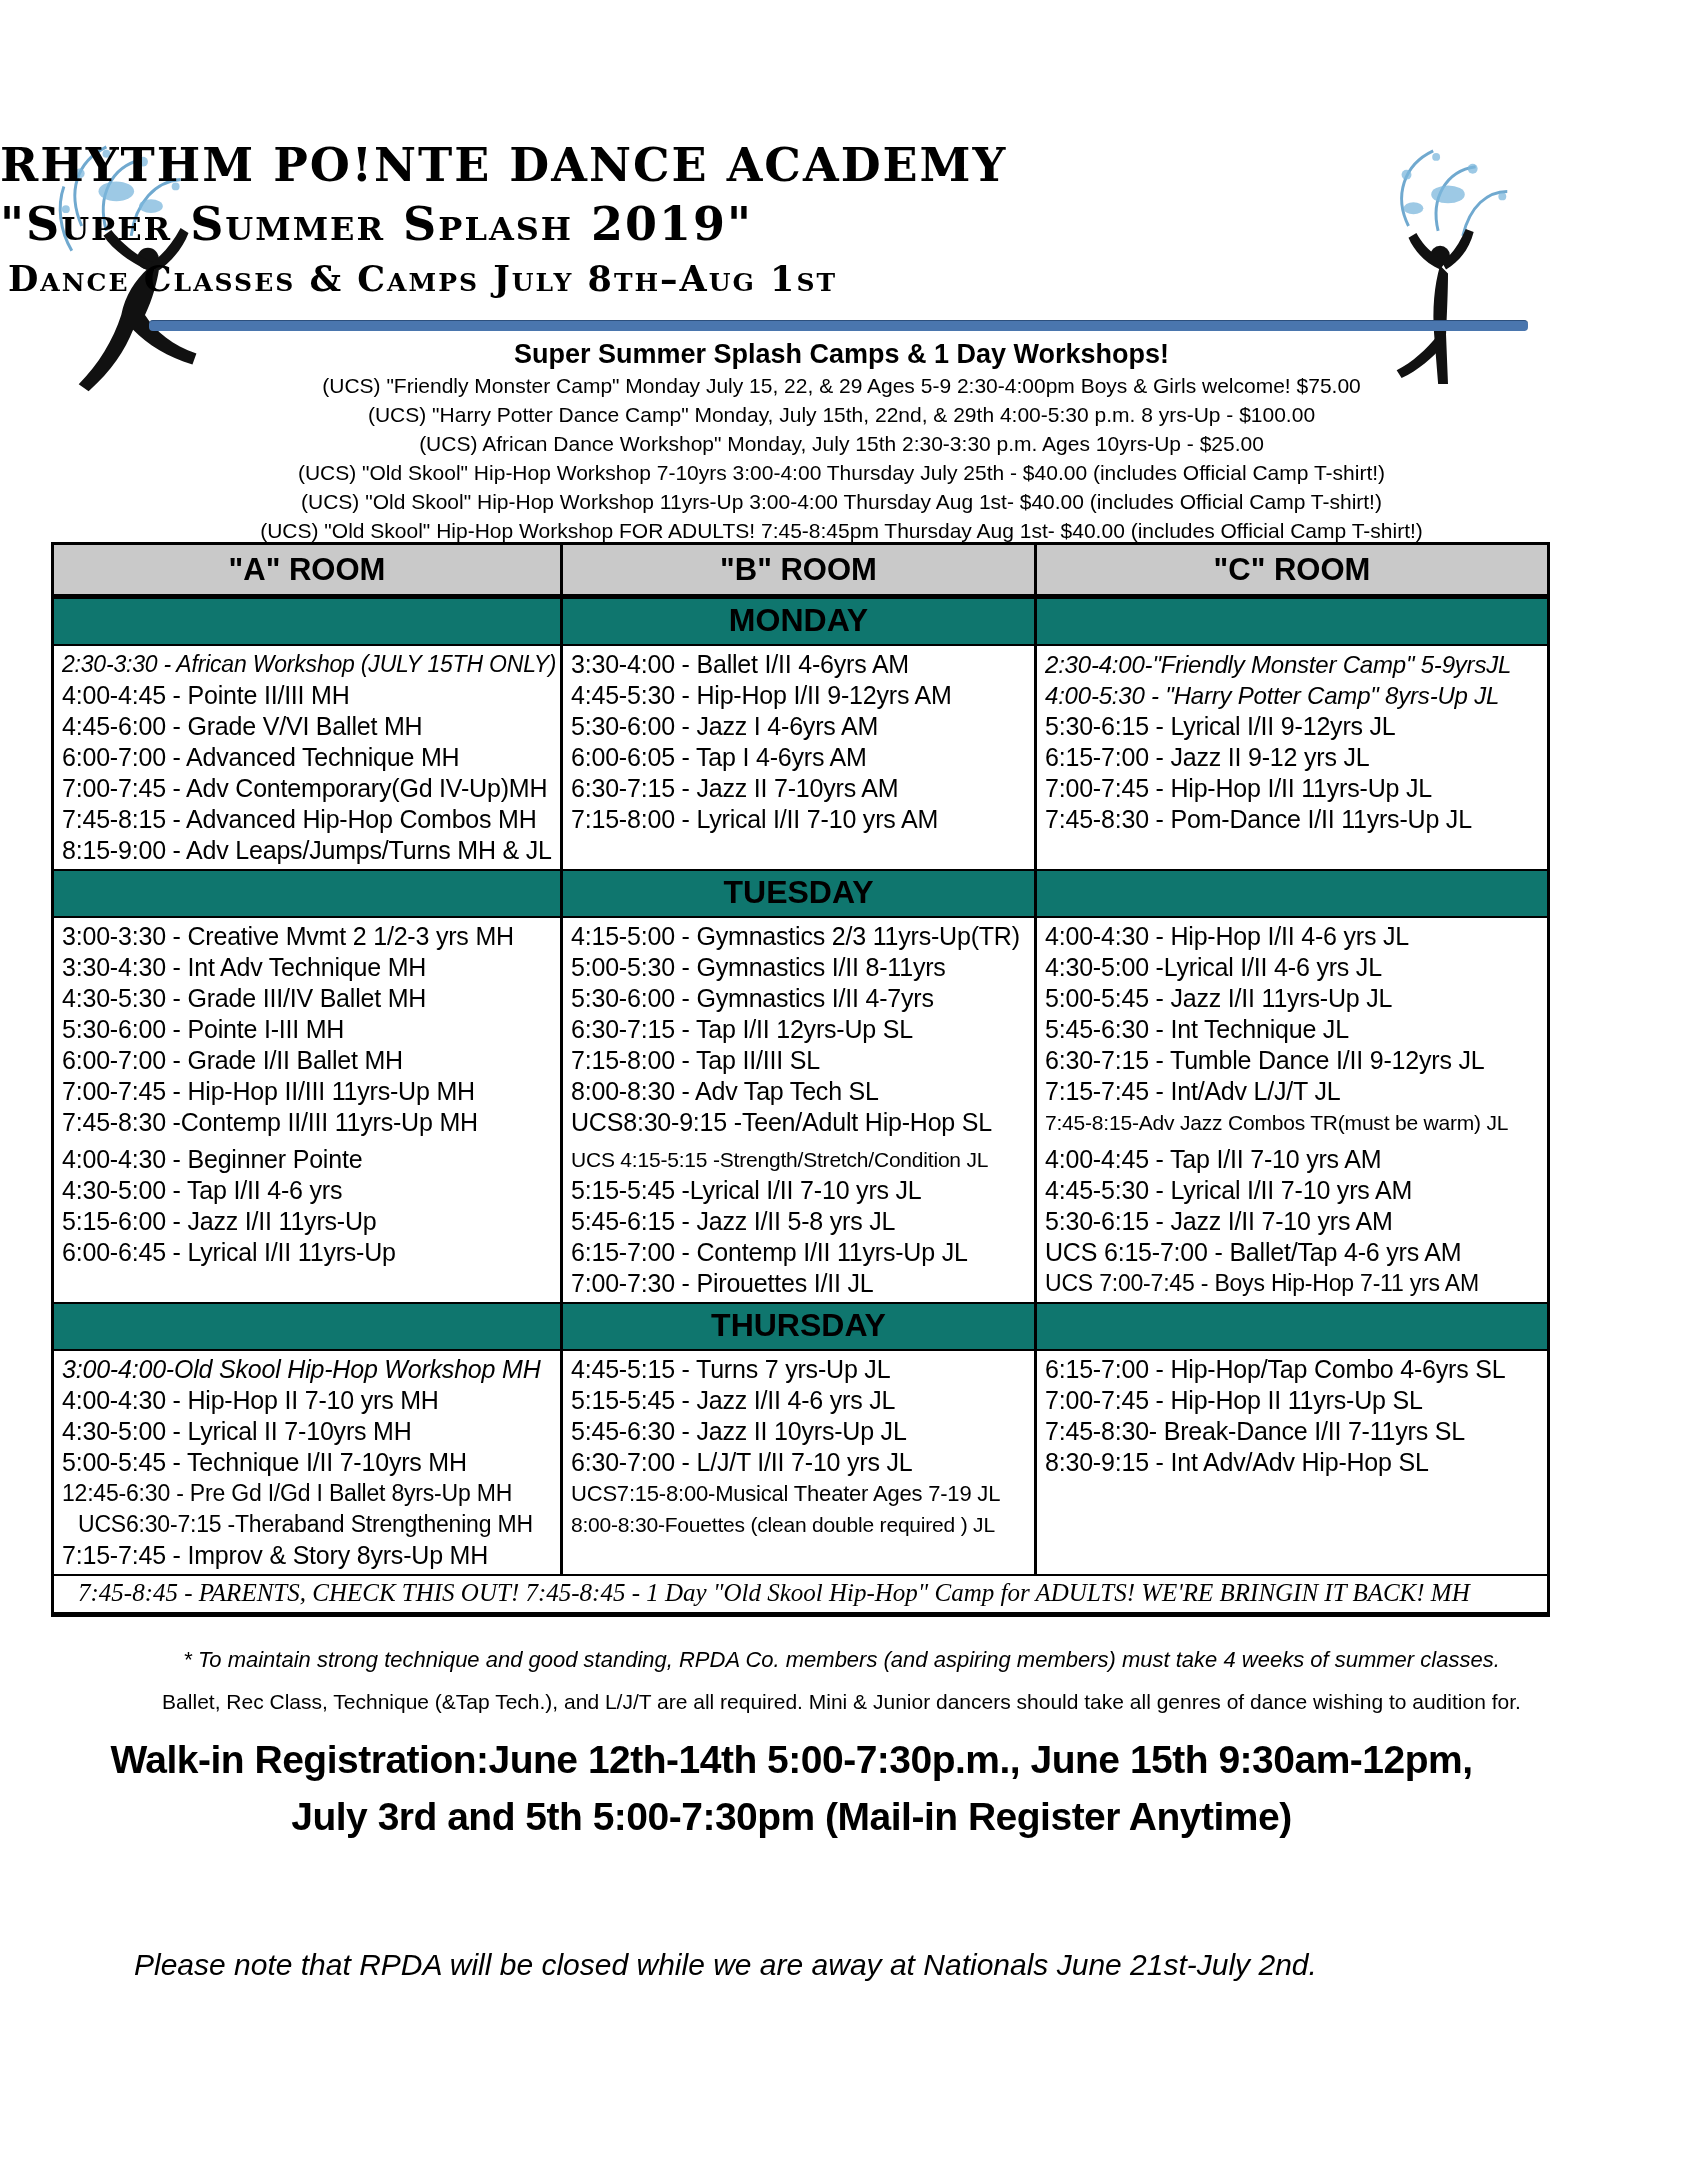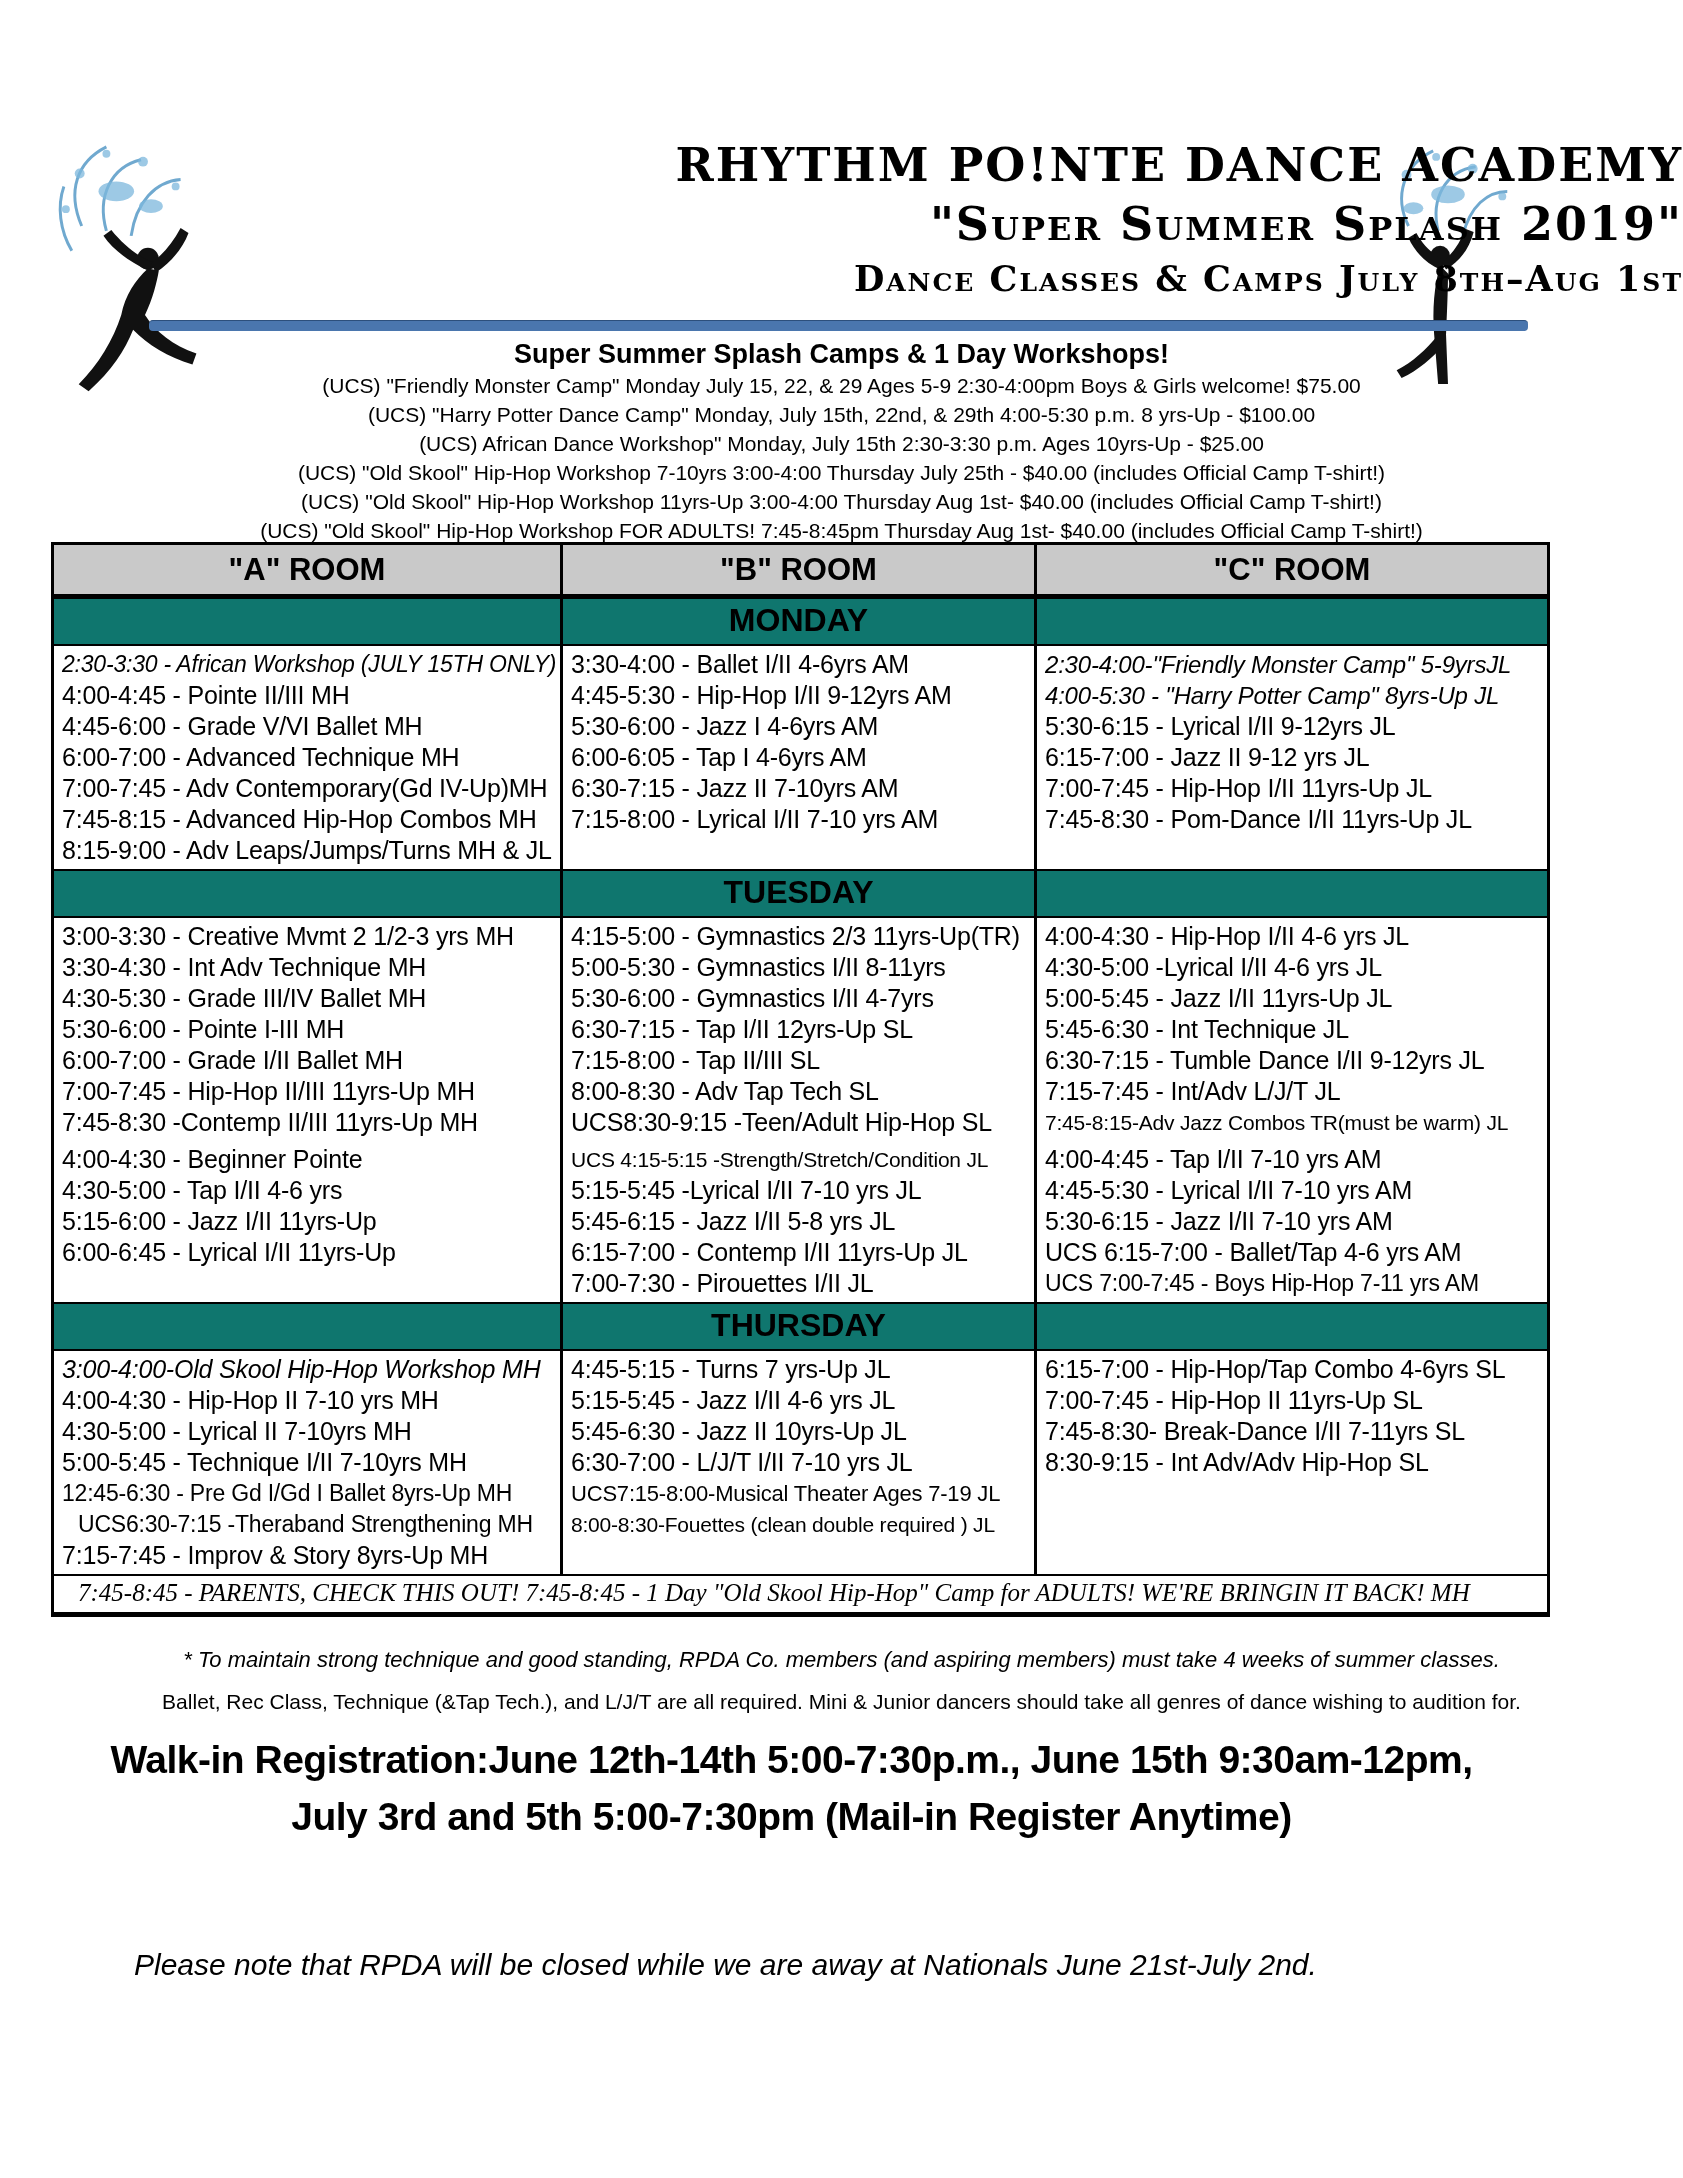--- a/index.html
+++ b/index.html
@@ -3,32 +3,32 @@
 <meta charset="utf-8">
 <style>
   html,body{margin:0;padding:0;}
   body{
     width:1683px;height:2178px;background:#ffffff;color:#000;
     font-family:"Liberation Sans",sans-serif;position:relative;overflow:hidden;
   }
   .abs{position:absolute;}
 
   
-  .titles{top:137px;left:0;width:1683px;text-align:right;}
+  .titles{top:137px;left:0;width:1683px;text-align:left;}
   .title{
     font-family:"DejaVu Serif",serif;font-weight:bold;font-size:46px;
     letter-spacing:2px;line-height:57px;
   }
   .subtitle{
     font-family:"DejaVu Serif",serif;font-weight:bold;font-variant:small-caps;
     font-size:46px;line-height:61px;letter-spacing:2px;
   }
   .dates{
     font-family:"DejaVu Serif",serif;font-weight:bold;font-variant:small-caps;
-    font-size:35px;line-height:48px;letter-spacing:2px;
+    font-size:35px;line-height:48px;letter-spacing:2px;margin-left:8px;
   }
   .rule{top:320px;left:149px;width:1379px;height:10px;background:#4a76ae;border-top:1px solid #2c4f7c;border-radius:4px;}
 
   
   .camps{top:337px;left:0;width:1683px;text-align:center;}
   .camps-heading{font-size:27px;font-weight:bold;line-height:34px;}
   .camp-line{font-size:21px;line-height:29px;}
 
   
   .sched{top:542px;left:51px;width:1499px;border:3px solid #000;border-bottom:5px solid #000;background:#fff;box-sizing:border-box;}

